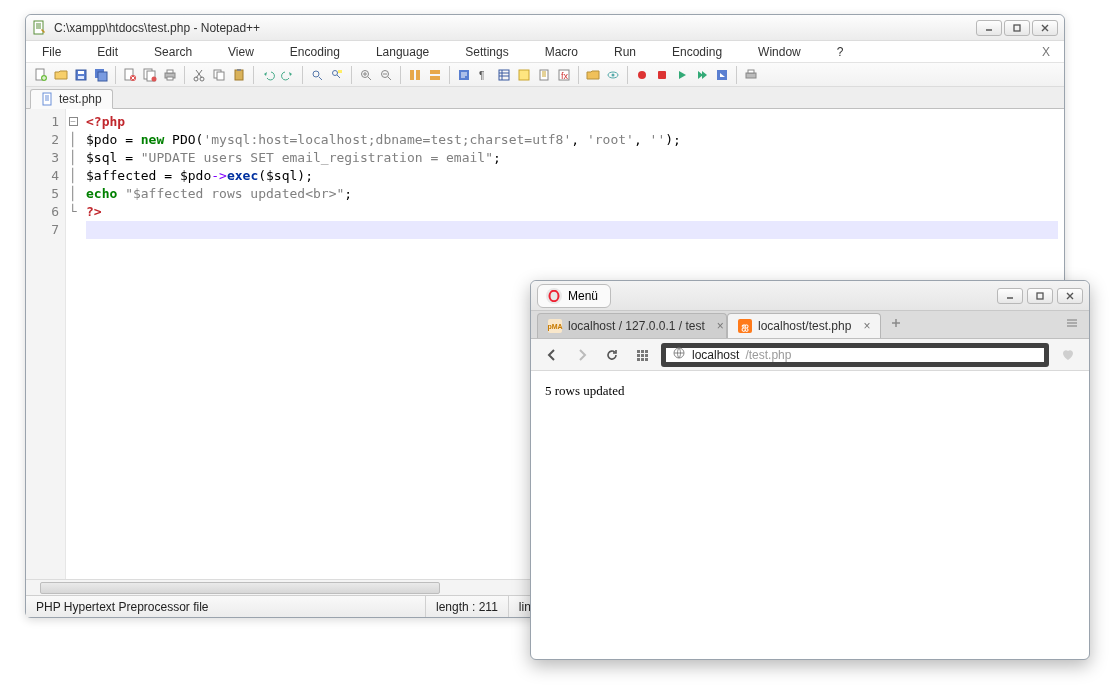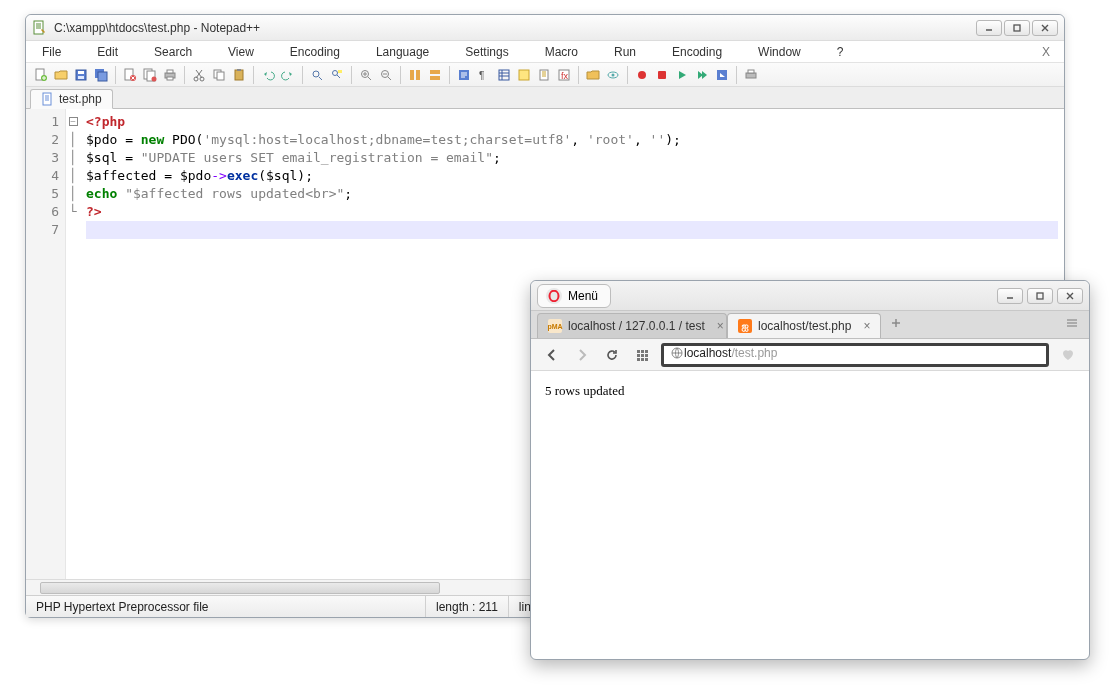--- a/index.html
+++ b/index.html
@@ -68,21 +68,21 @@
   .opera-winbtns { display:flex; gap:4px; }
   .opera-winbtns .win-btn { width:26px; height:16px; }
   .opera-tabs { height:28px; background:#dcdcdc; display:flex; align-items:center; padding:0 6px; gap:0; border-bottom:1px solid #bfbfbf; }
   .opera-tab { display:flex; align-items:center; gap:6px; padding:5px 10px; background:#cfcfcf; border:1px solid #b6b6b6; border-bottom:none; border-radius:4px 4px 0 0; color:#333; font-size:12px; max-width:190px; overflow:hidden; text-overflow:ellipsis; white-space:nowrap; cursor:pointer; position:relative; top:1px;}
   .opera-tab.active { background:#f4f4f4; }
   .opera-tab .tclose { margin-left:6px; color:#777; cursor:pointer; }
   .opera-newtab { padding:4px; margin-left:4px; color:#6a6a6a; cursor:pointer; }
   .opera-rmenu { margin-left:auto; padding:4px; color:#888; cursor:pointer; }
   .opera-nav { height:32px; display:flex; align-items:center; gap:8px; padding:0 10px; border-bottom:1px solid #d9d9d9; background:#f5f5f5; }
   .nav-btn { width:22px; height:22px; display:flex; align-items:center; justify-content:center; border-radius:3px; color:#555; cursor:pointer; }
-  .addr { flex:1; height:24px; border:3px solid #404040; border-radius:3px; background:#fff; display:flex; padding:0 6px; }
+  .addr { flex:1; height:24px; border:5px solid #404040; border-radius:3px; background:#fff; display:flex; align-items:center; padding:0 6px; gap:6px; }
   .addr .globe { color:#777; }
   .addr .host { color:#222; }
   .addr .path { color:#9a9a9a; }
   .heart { color:#bbb; cursor:pointer; }
   .opera-view { padding:12px 14px; font-family:"Times New Roman",serif; font-size:13px; color:#000; }
 
   .favicon { width:14px; height:14px; display:inline-flex; align-items:center; justify-content:center; border-radius:2px; }
   .fav-pma { background:#f9e7ca; color:#c77a00; font-size:7px; font-weight:bold; }
   .fav-xampp { background:#ff7a1a; color:#fff; font-size:9px; font-weight:bold; }
 </style>

